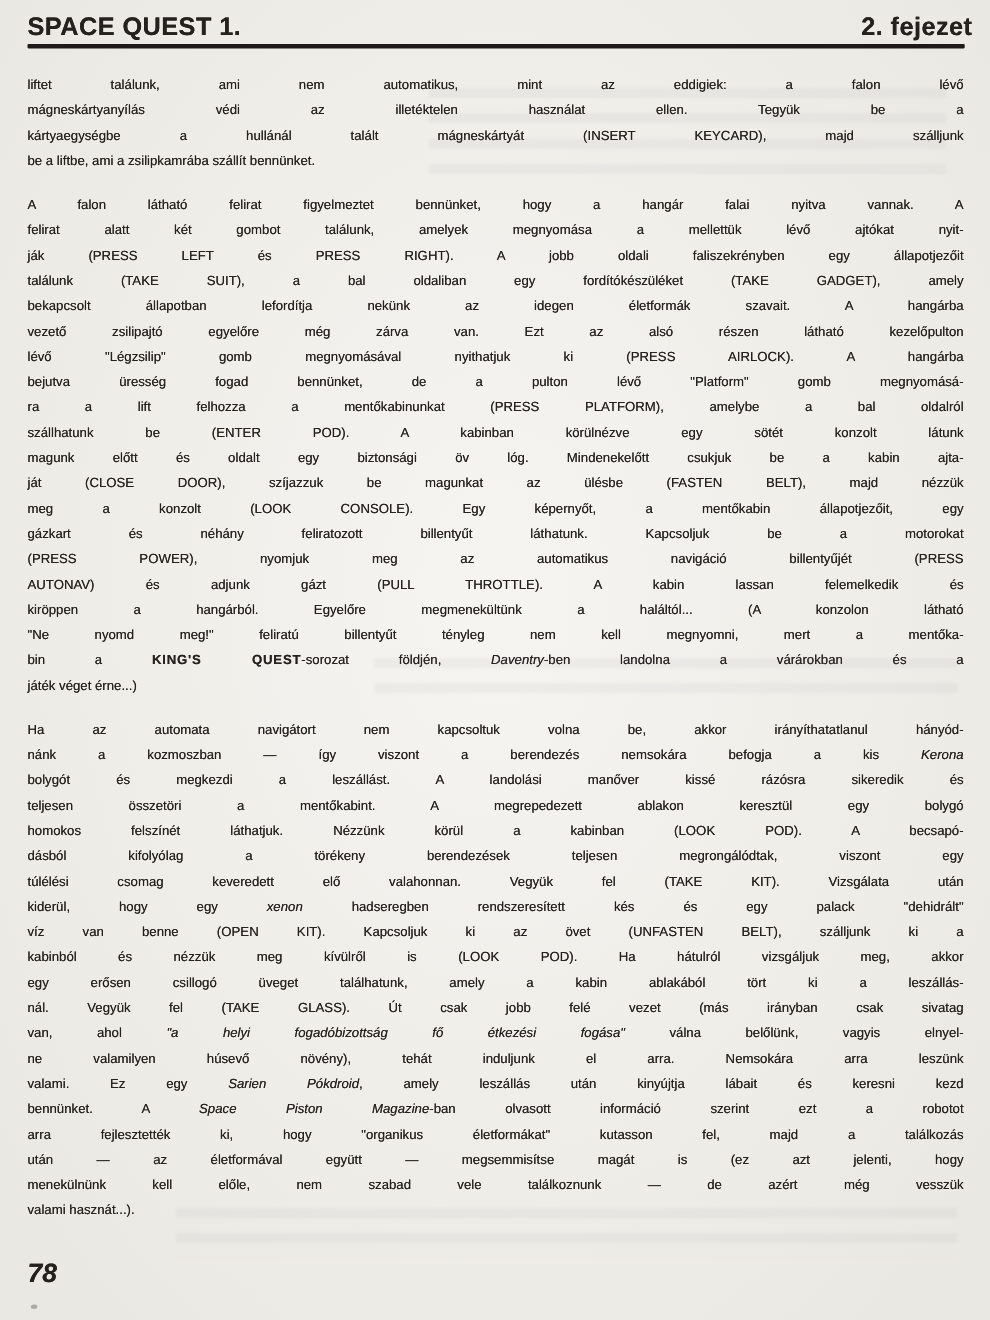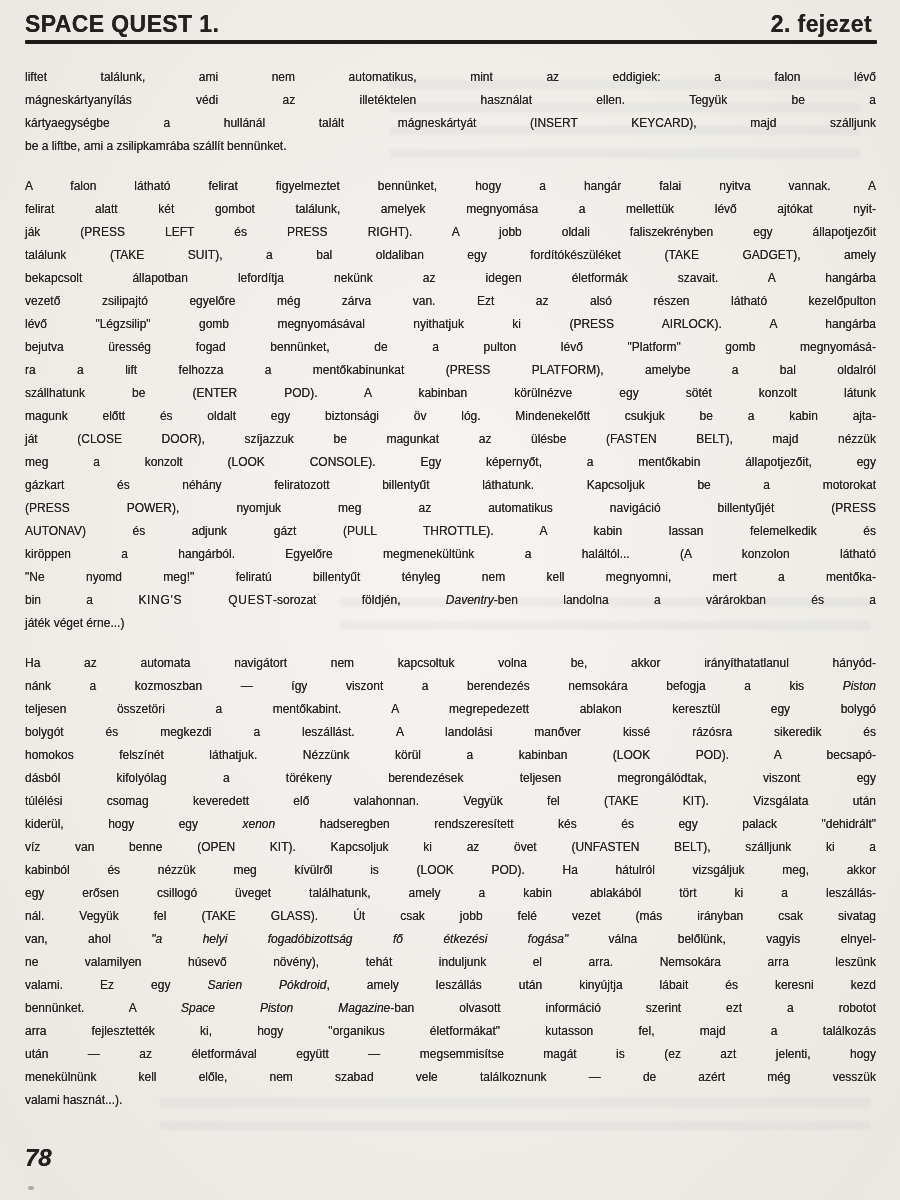--- a/index.html
+++ b/index.html
@@ -10,42 +10,42 @@
   body{
     width:900px;height:1200px;
     position:relative;
     background:var(--paper);
     background-image:radial-gradient(ellipse at 50% 45%, rgba(255,255,255,0.35), rgba(0,0,0,0.03) 95%);
     font-family:"Liberation Sans", sans-serif;
     color:var(--ink);
     overflow:hidden;
   }
   .header{
-    position:absolute;top:11px;left:25px;right:28px;
+    position:absolute;top:11px;left:25px;right:16px;
     display:flex;justify-content:space-between;align-items:baseline;
     font-size:23px;font-weight:bold;letter-spacing:0.4px;
     text-shadow:0 0 0.5px currentColor;
   }
   .header-rule{
     position:absolute;top:40px;left:25px;right:23px;height:4px;
     background:#1d1a17;border-radius:1px;
   }
   .body-text{
     position:absolute;top:66px;left:25px;right:24px;
     font-size:12px;line-height:23px;
     text-shadow:0 0 0.5px rgba(36,33,30,0.8);
   }
   .para{margin:0 0 17px 0;}
   .ln{
     text-align:justify;
     text-align-last:justify;
     white-space:normal;
   }
   .ln.last{text-align-last:auto;}
-  .ln strong{font-weight:normal;letter-spacing:0.7px;}
+  .ln strong{font-weight:bold;letter-spacing:0.7px;}
   .ln em{font-style:italic;}
   .page-number{
     position:absolute;left:25px;top:1144px;
     font-size:24px;font-weight:bold;
     text-shadow:0 0 0.5px currentColor;
     font-style:italic;
   }
   
   .ghost{
     position:absolute;
@@ -96,23 +96,23 @@
       <div class="ln">gázkart és néhány feliratozott billentyűt láthatunk. Kapcsoljuk be a motorokat</div>
       <div class="ln">(PRESS POWER), nyomjuk meg az automatikus navigáció billentyűjét (PRESS</div>
       <div class="ln">AUTONAV) és adjunk gázt (PULL THROTTLE). A kabin lassan felemelkedik és</div>
       <div class="ln">kiröppen a hangárból. Egyelőre megmenekültünk a haláltól... (A konzolon látható</div>
       <div class="ln">"Ne nyomd meg!" feliratú billentyűt tényleg nem kell megnyomni, mert a mentőka-</div>
       <div class="ln">bin a <strong>KING'S QUEST</strong>-sorozat földjén, <em>Daventry</em>-ben landolna a várárokban és a</div>
       <div class="ln last">játék véget érne...)</div>
     </div>
     <div class="para">
       <div class="ln">Ha az automata navigátort nem kapcsoltuk volna be, akkor irányíthatatlanul hányód-</div>
-      <div class="ln">nánk a kozmoszban — így viszont a berendezés nemsokára befogja a kis <em>Piston</em></div>
+      <div class="ln">nánk a kozmoszban — így viszont a berendezés nemsokára befogja a kis <em>Kerona</em></div>
+      <div class="ln">bolygót és megkezdi a leszállást. A landolási manőver kissé rázósra sikeredik és</div>
       <div class="ln">teljesen összetöri a mentőkabint. A megrepedezett ablakon keresztül egy bolygó</div>
-      <div class="ln">bolygót és megkezdi a leszállást. A landolási manőver kissé rázósra sikeredik és</div>
       <div class="ln">homokos felszínét láthatjuk. Nézzünk körül a kabinban (LOOK POD). A becsapó-</div>
       <div class="ln">dásból kifolyólag a törékeny berendezések teljesen megrongálódtak, viszont egy</div>
       <div class="ln">túlélési csomag keveredett elő valahonnan. Vegyük fel (TAKE KIT). Vizsgálata után</div>
       <div class="ln">kiderül, hogy egy <em>xenon</em> hadseregben rendszeresített kés és egy palack "dehidrált"</div>
       <div class="ln">víz van benne (OPEN KIT). Kapcsoljuk ki az övet (UNFASTEN BELT), szálljunk ki a</div>
       <div class="ln">kabinból és nézzük meg kívülről is (LOOK POD). Ha hátulról vizsgáljuk meg, akkor</div>
       <div class="ln">egy erősen csillogó üveget találhatunk, amely a kabin ablakából tört ki a leszállás-</div>
       <div class="ln">nál. Vegyük fel (TAKE GLASS). Út csak jobb felé vezet (más irányban csak sivatag</div>
       <div class="ln">van, ahol <em>"a helyi fogadóbizottság fő étkezési fogása"</em> válna belőlünk, vagyis elnyel-</div>
       <div class="ln">ne valamilyen húsevő növény), tehát induljunk el arra. Nemsokára arra leszünk</div>

